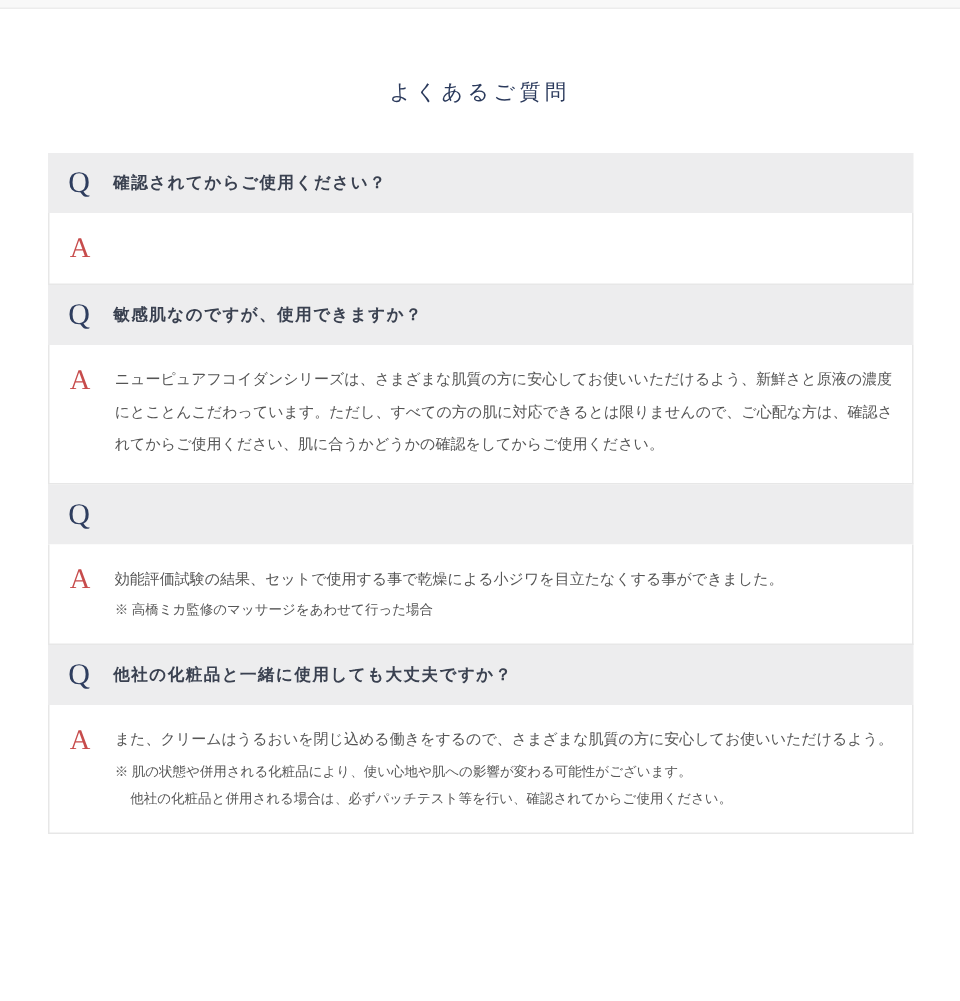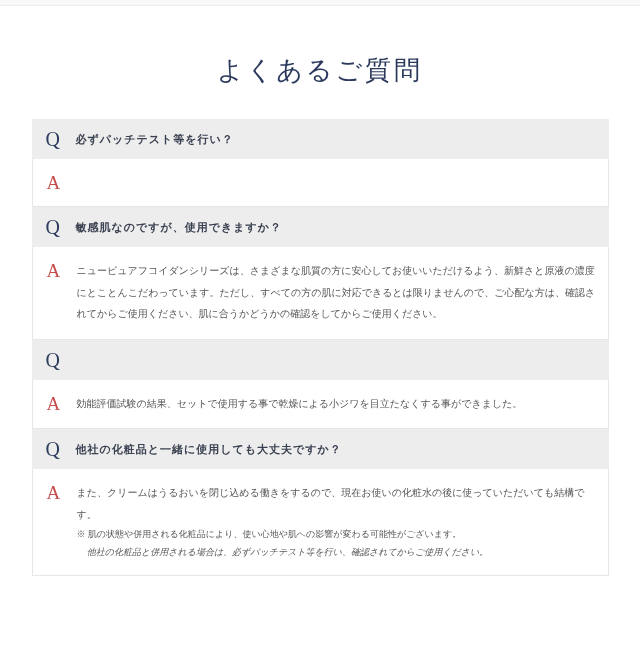--- a/index.html
+++ b/index.html
@@ -14,21 +14,21 @@
   .top-strip {
     width: 640px;
     height: 5px;
     background: #f8f8f8;
     border-bottom: 1px solid #ececec;
   }
   .page-title {
     margin-top: 47px;
     text-align: center;
     font-family: "Liberation Serif", "DejaVu Serif", serif;
-    font-size: 26px;
+    font-size: 14px;
     letter-spacing: 3px;
     color: #2b3a5c;
     font-weight: 500;
   }
   .faq-list {
     width: 577px;
     margin: 31px auto 0 auto;
   }
   .faq-item { margin: 0; }
   .q-row {
@@ -77,35 +77,35 @@
     color: #555555;
     line-height: 2.15;
   }
   .a-line { margin: 0; }
   .a-note {
     font-size: 9px;
     line-height: 1.9;
     margin: 1px 0 0 0;
     color: #575757;
   }
-  .a-note.indent { padding-left: 1.15em; font-style: italic; }
+  .a-note.indent { padding-left: 1.15em; }
 </style>
 </head>
 <body>
 
 <div class="top-strip"></div>
 
 <h1 class="page-title">よくあるご質問</h1>
 
 <div class="faq-list">
 
   <section class="faq-item">
     <div class="q-row">
       <span class="q-glyph">Q</span>
-      <span class="q-text">必ずパッチテスト等を行い？</span>
+      <span class="q-text">確認されてからご使用ください？</span>
     </div>
     <div class="a-row">
       <span class="a-glyph">A</span>
     </div>
   </section>
 
   <section class="faq-item">
     <div class="q-row">
       <span class="q-glyph">Q</span>
       <span class="q-text">敏感肌なのですが、使用できますか？</span>
@@ -119,32 +119,33 @@
   </section>
 
   <section class="faq-item">
     <div class="q-row">
       <span class="q-glyph">Q</span>
     </div>
     <div class="a-row">
       <span class="a-glyph">A</span>
       <div class="a-body">
         <p class="a-line">効能評価試験の結果、セットで使用する事で乾燥による小ジワを目立たなくする事ができました。</p>
+        <p class="a-note">※ 高橋ミカ監修のマッサージをあわせて行った場合</p>
       </div>
     </div>
   </section>
 
   <section class="faq-item">
     <div class="q-row">
       <span class="q-glyph">Q</span>
       <span class="q-text">他社の化粧品と一緒に使用しても大丈夫ですか？</span>
     </div>
     <div class="a-row">
       <span class="a-glyph">A</span>
       <div class="a-body">
-        <p class="a-line">また、クリームはうるおいを閉じ込める働きをするので、現在お使いの化粧水の後に使っていただいても結構です。</p>
+        <p class="a-line">また、クリームはうるおいを閉じ込める働きをするので、さまざまな肌質の方に安心してお使いいただけるよう。</p>
         <p class="a-note">※ 肌の状態や併用される化粧品により、使い心地や肌への影響が変わる可能性がございます。</p>
         <p class="a-note indent">他社の化粧品と併用される場合は、必ずパッチテスト等を行い、確認されてからご使用ください。</p>
       </div>
     </div>
   </section>
 
 </div>
 
 </body></html>

